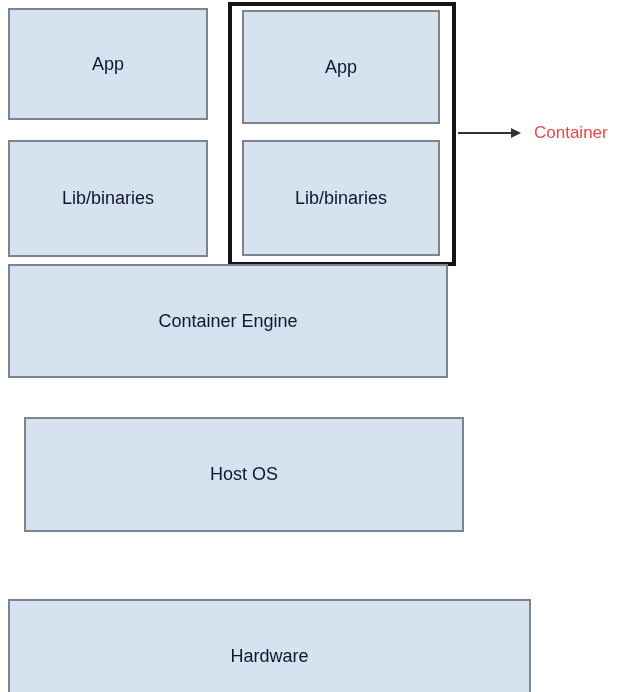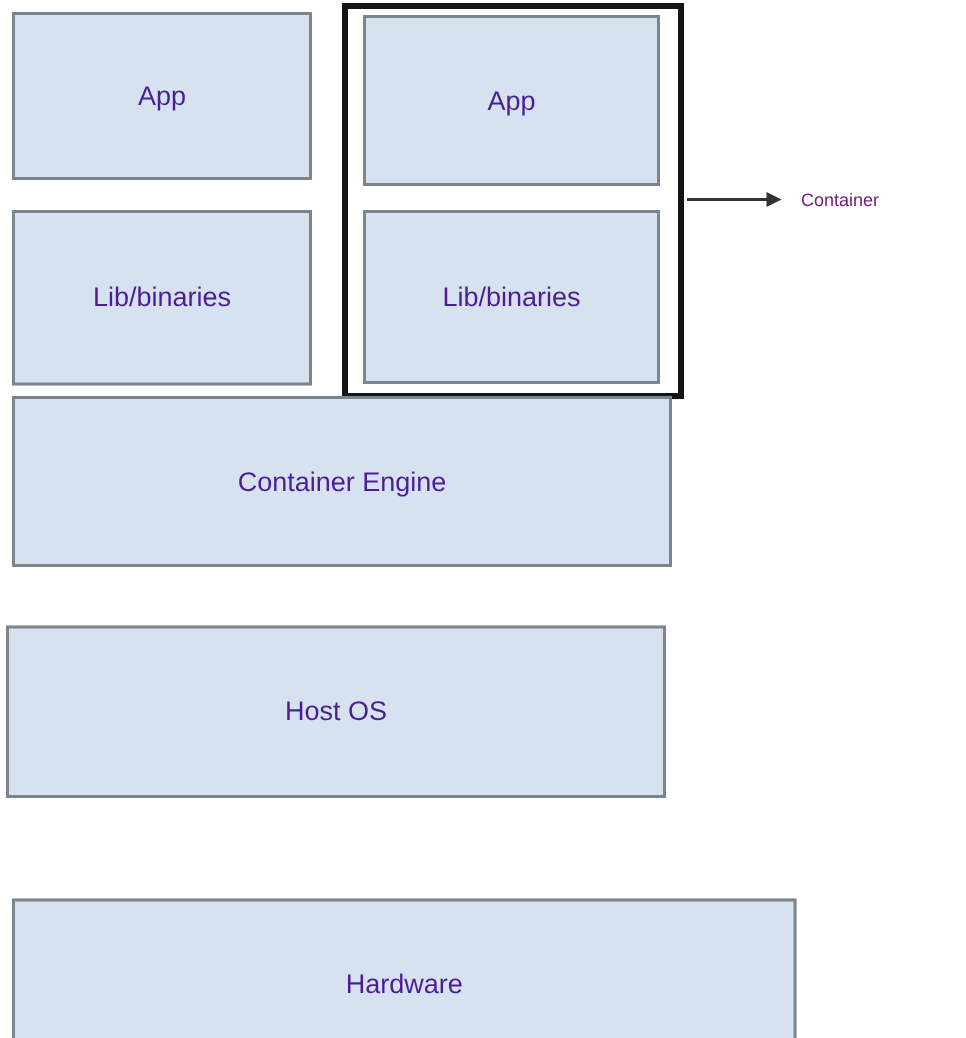--- a/index.html
+++ b/index.html
@@ -18,40 +18,40 @@
   }
   .box {
     position: absolute;
     box-sizing: border-box;
     background: #d6e2f0;
     border: 2px solid #7d848b;
     display: flex;
     align-items: center;
     justify-content: center;
     font-size: 18px;
-    color: #4c1d95;
+    color: #0f172a;
     text-align: center;
   }
   
   .host-app  { left: 8px;  top: 8px;   width: 200px; height: 112px; }
   .host-lib  { left: 8px;  top: 140px; width: 200px; height: 117px; }
   
   .container-outline {
     position: absolute;
     box-sizing: border-box;
     left: 228px; top: 2px;
     width: 228px; height: 264px;
     border: 4px solid #141414;
     background: #ffffff;
   }
   .c-app { left: 10px; top: 4px;   width: 198px; height: 114px; }
   .c-lib { left: 10px; top: 134px; width: 198px; height: 116px; }
   
   .layer-engine   { left: 8px; top: 264px; width: 440px; height: 114px; }
-  .layer-hostos   { left: 4px; top: 417px; width: 440px; height: 115px; }
+  .layer-hostos   { left: 24px; top: 417px; width: 440px; height: 115px; }
   .layer-hardware { left: 8px; top: 599px; width: 523px; height: 115px; }
   
   .arrow-line {
     position: absolute;
     left: 458px; top: 132px;
     width: 54px; height: 2px;
     background: #333333;
   }
   .arrow-head {
     position: absolute;
@@ -59,22 +59,22 @@
     width: 0; height: 0;
     border-left: 10px solid #333333;
     border-top: 5px solid transparent;
     border-bottom: 5px solid transparent;
   }
   .callout-label {
     position: absolute;
     left: 534px; top: 122px;
     height: 22px;
     line-height: 22px;
-    font-size: 12px;
-    color: #701a75;
+    font-size: 17px;
+    color: #ef4444;
     white-space: nowrap;
   }
 </style>
 </head>
 <body>
 
 <div class="canvas">
 
   <div class="box host-app">App</div>
   <div class="box host-lib">Lib/binaries</div>

